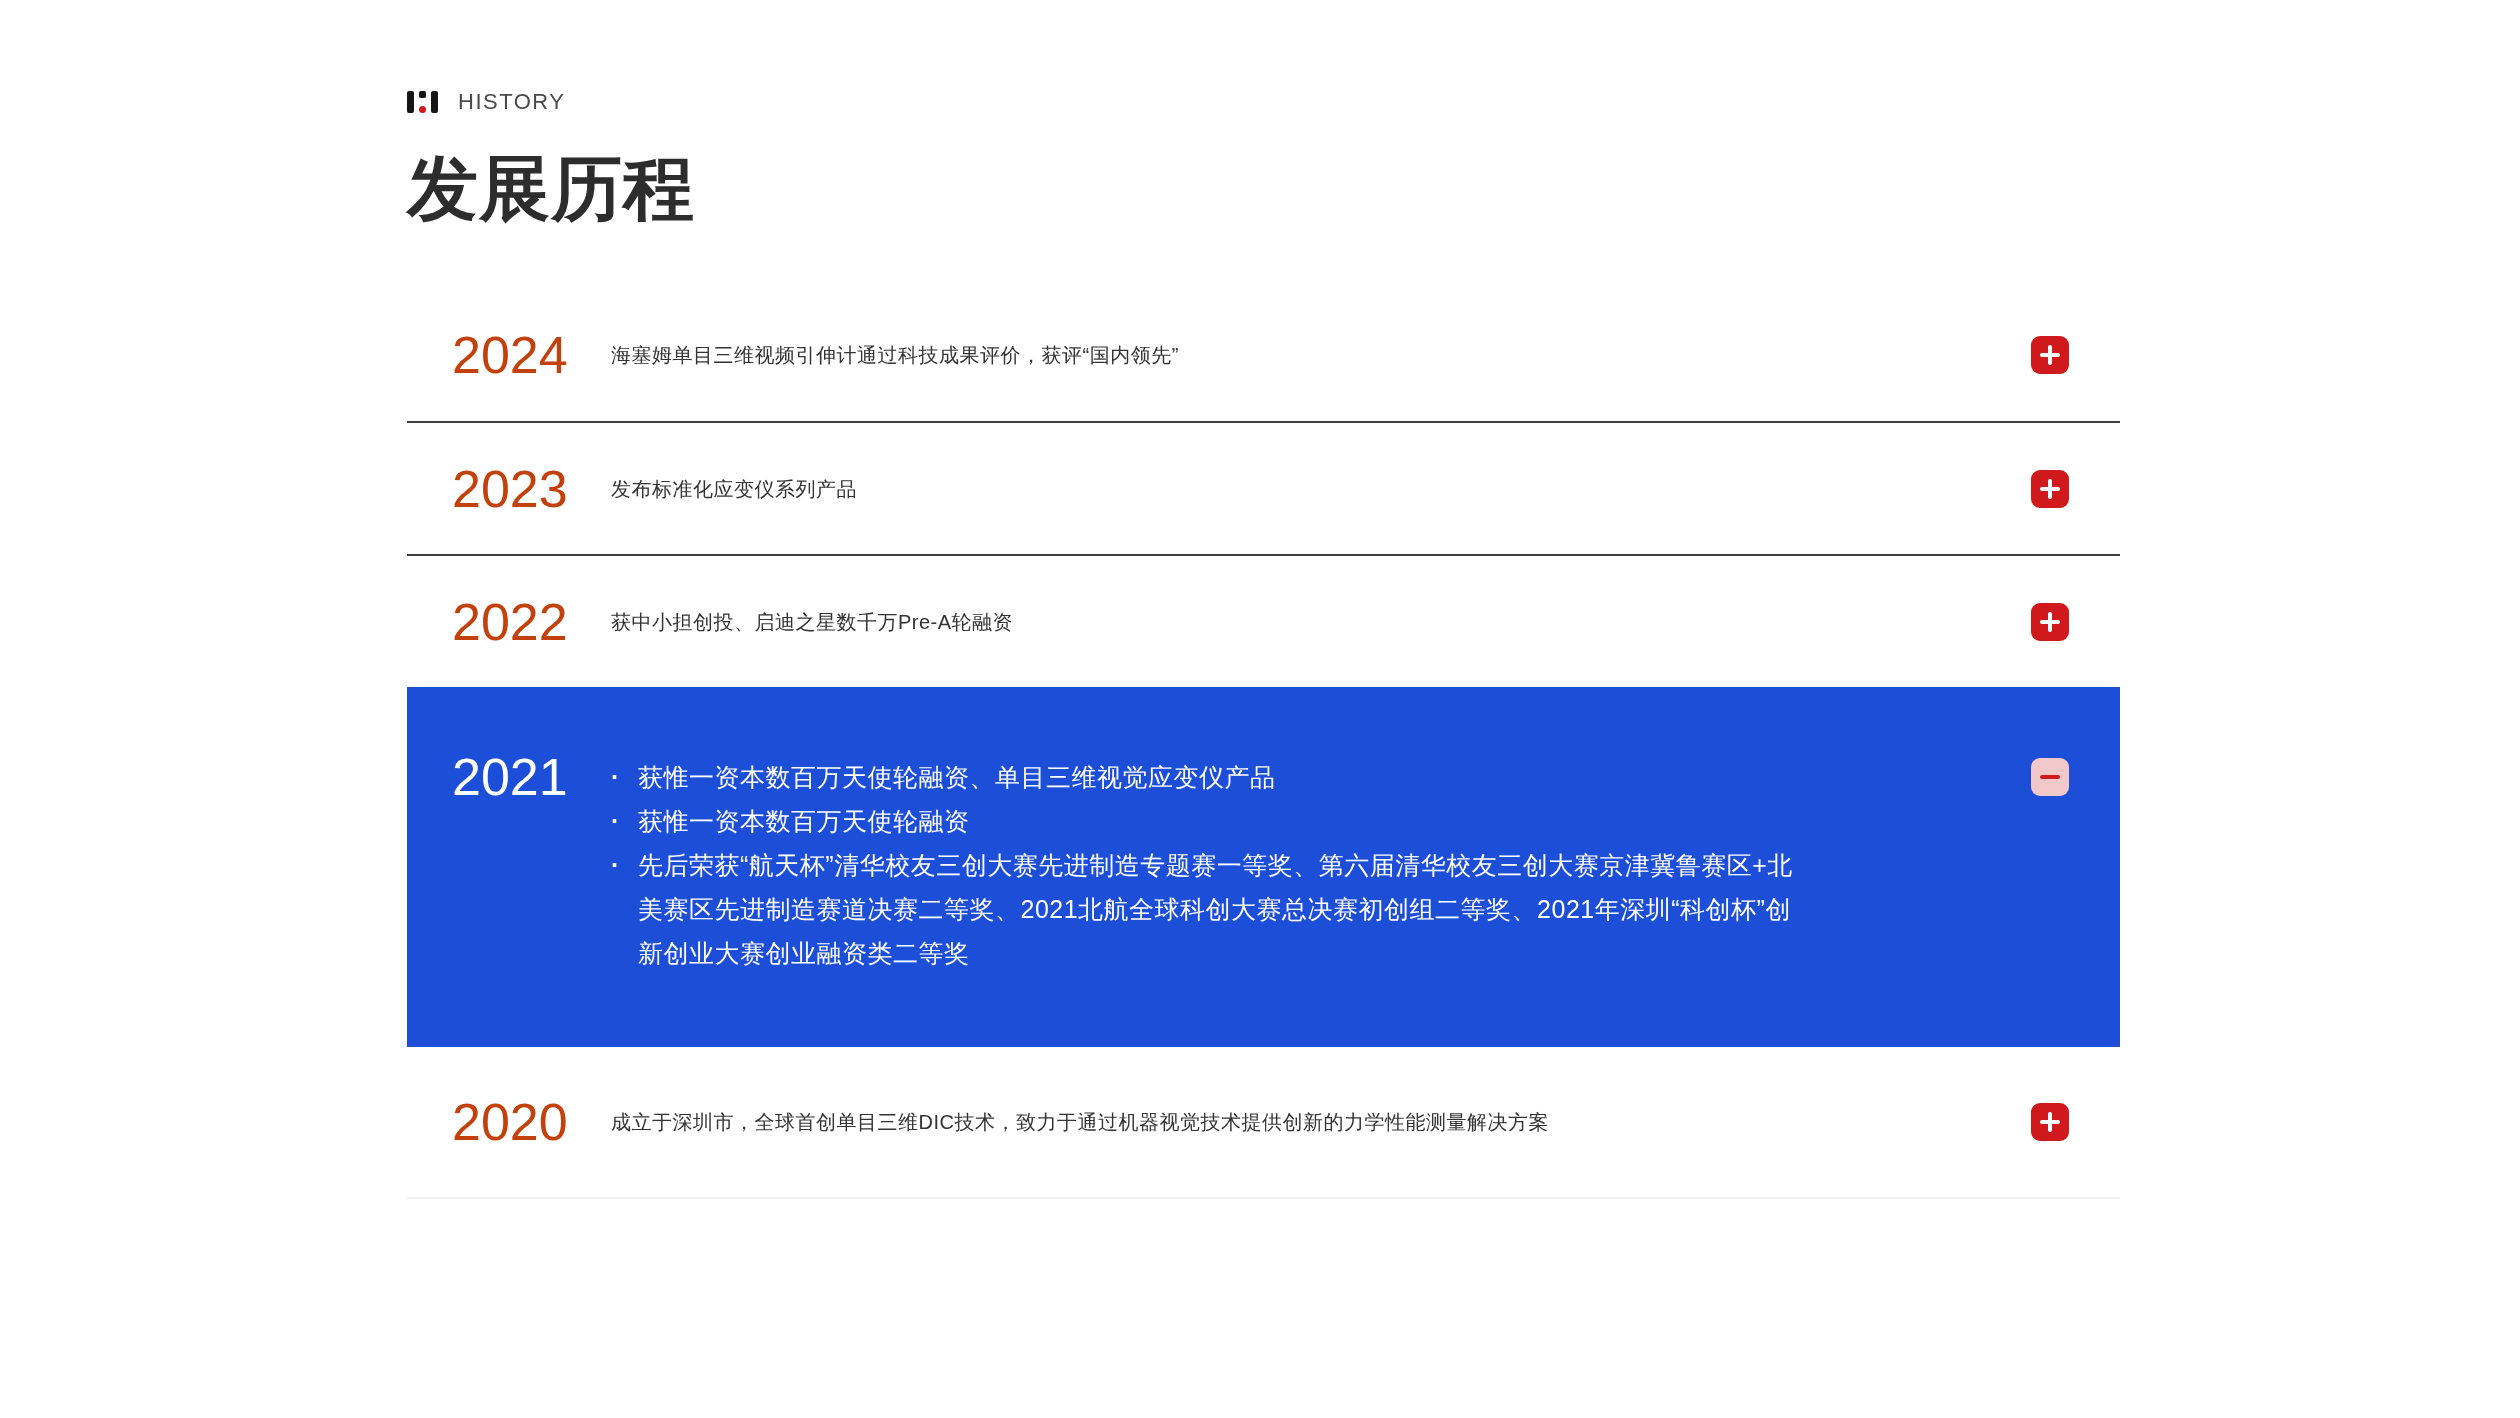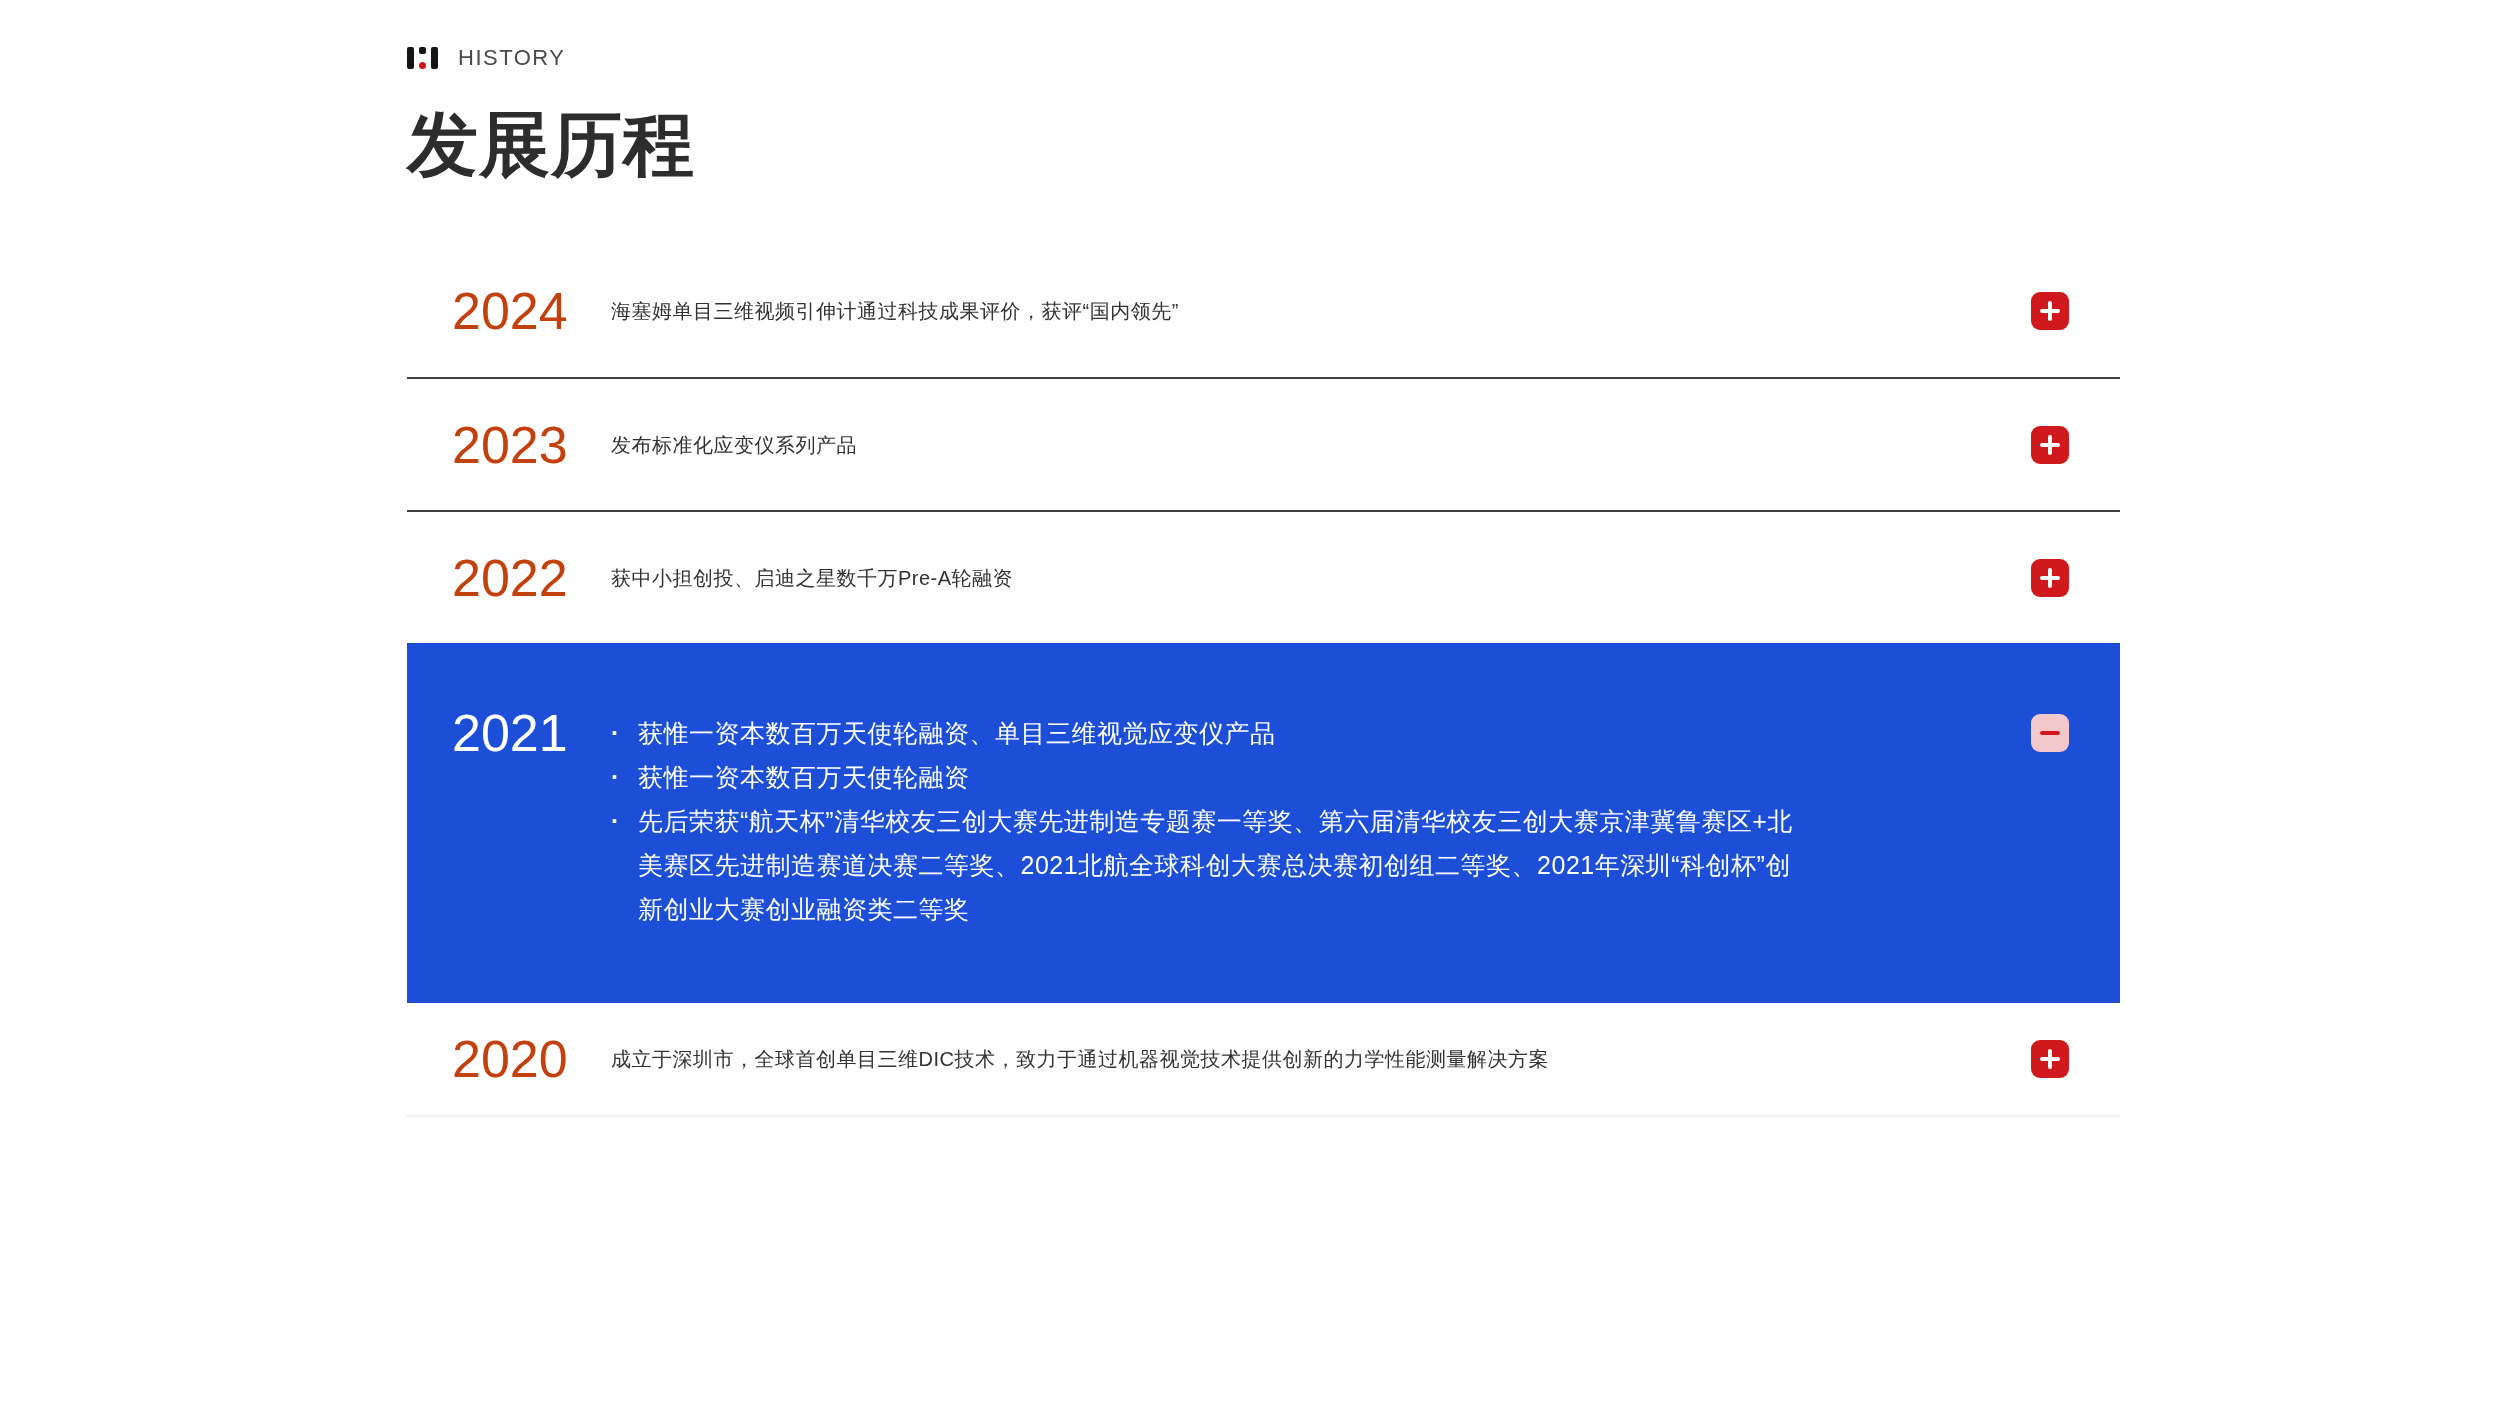--- a/index.html
+++ b/index.html
@@ -4,40 +4,40 @@
 <style>
   * { box-sizing: border-box; }
   html, body { margin: 0; padding: 0; }
   body {
     width: 2520px; height: 1418px;
     background: #ffffff;
     font-family: "Liberation Sans", "DejaVu Sans", sans-serif;
     overflow: hidden;
   }
   .page { width: 2520px; height: 1418px; background: #fff; border-radius: 28px; }
-  .content { margin-left: 407px; width: 1713px; padding-top: 46px; }
+  .content { margin-left: 407px; width: 1713px; padding-top: 90px; }
 
   
   .section-label { display: flex; align-items: center; height: 24px; }
   .logo-mark { display: flex; gap: 5px; height: 22px; align-items: stretch; }
   .logo-bar { width: 7px; height: 22px; background: #151515; border-radius: 2px; }
   .logo-dots { display: flex; flex-direction: column; justify-content: space-between; }
   .logo-dot-top { width: 7px; height: 7px; background: #151515; border-radius: 2px; }
   .logo-dot-bottom { width: 7px; height: 7px; background: #d0191d; border-radius: 50%; }
   .label-text { margin-left: 20px; font-size: 22px; letter-spacing: 1.5px; color: #4a4a4a; font-weight: 500; }
 
   
   .page-title { margin: 36px 0 0 0; font-size: 71px; line-height: 1.1; color: #2d2d2d; font-weight: 700; letter-spacing: 1px; }
 
   
   .timeline { margin-top: 60px; border-bottom: 2px solid #f0f0f0; }
   .row { position: relative; display: flex; align-items: center; height: 133px; background: #fff; }
   .row + .row { border-top: 2px solid #404040; }
   .row.expanded, .row.expanded + .row { border-top: none; }
-  .row:last-child { height: 112px; }
+  .row:last-child { height: 150px; }
 
   .year {
     flex: 0 0 159px; margin-left: 45px;
     font-size: 52px; font-weight: 500; color: #c2410c; line-height: 1;
     letter-spacing: 0;
   }
   .summary { font-size: 20px; color: #333333; letter-spacing: 0.5px; margin-right: 150px; line-height: 1.5; }
 
   
   .toggle {

